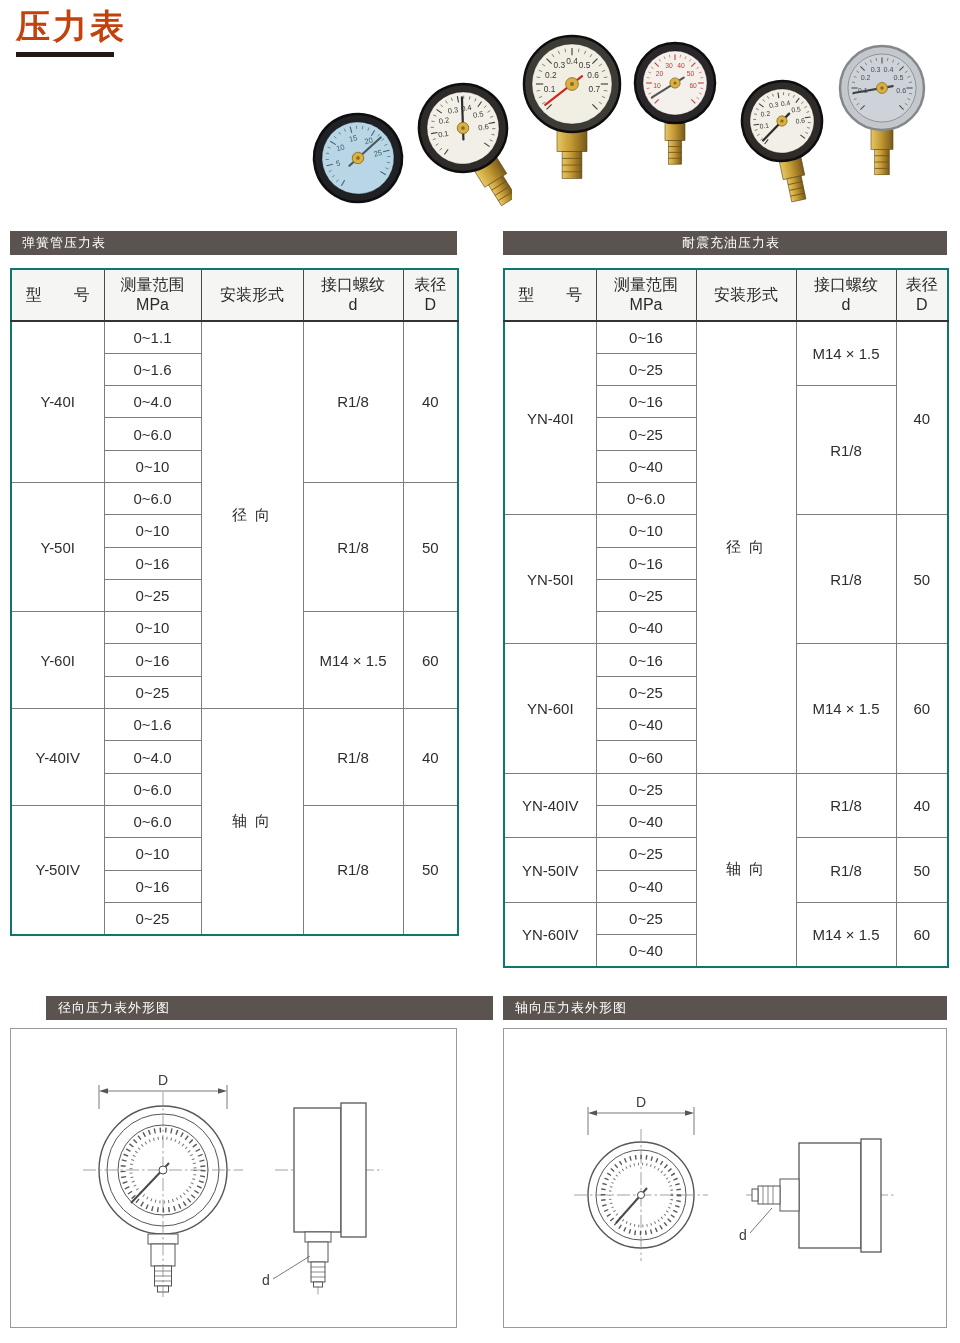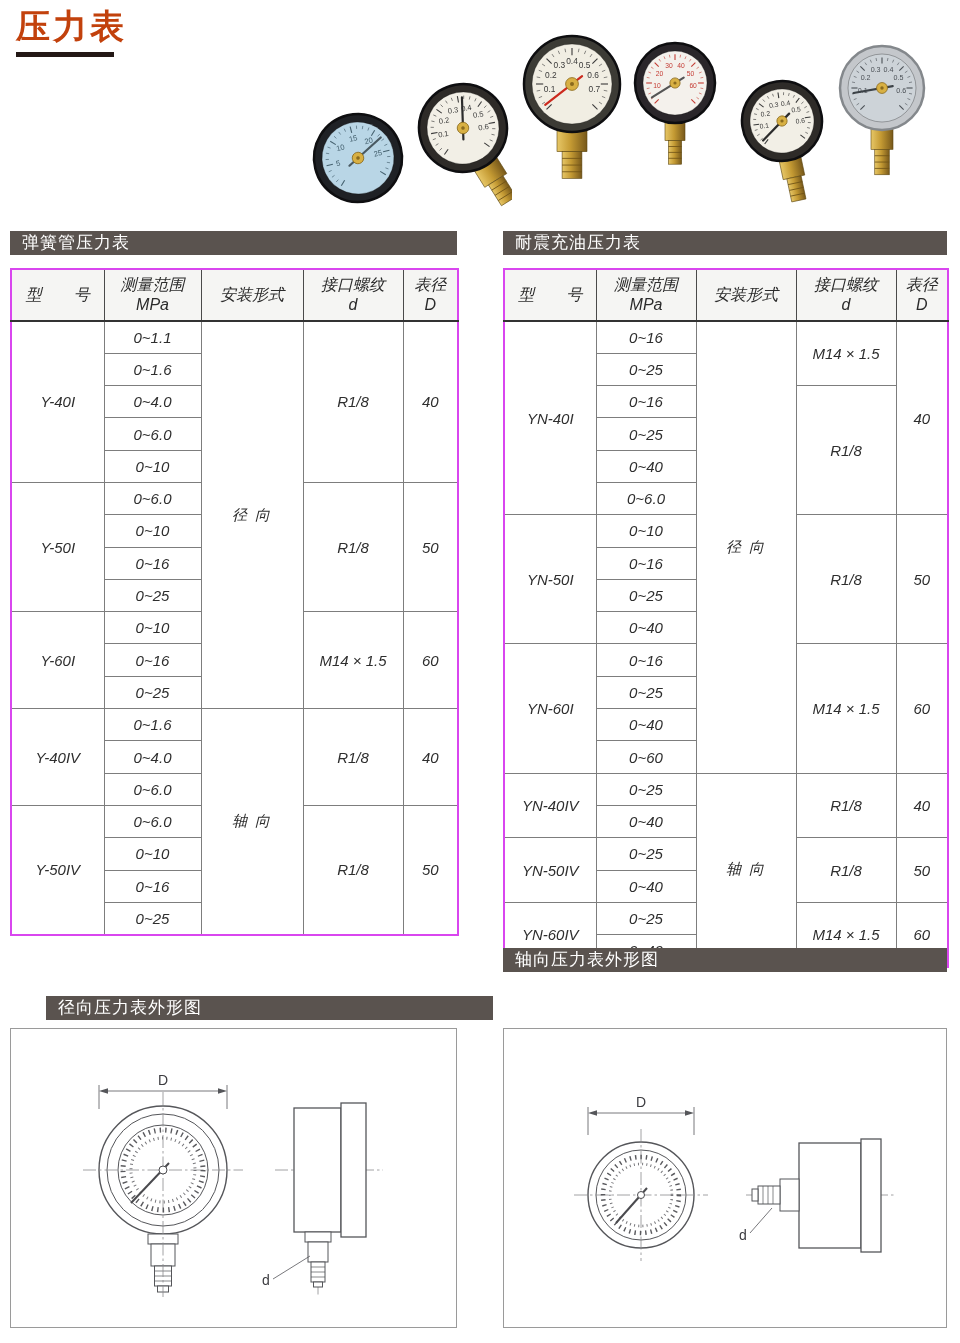--- a/index.html
+++ b/index.html
@@ -9,32 +9,31 @@
   }
   .abs{position:absolute;}
   
   #page-title{
     left:16px;top:6px;font-size:34px;font-weight:900;color:#c2410c;
     letter-spacing:3px;line-height:1.2;
   }
   #title-underline{left:16px;top:52px;width:98px;height:5px;background:#231815;}
   
   .section-bar{
-    height:24px;background:#5a534f;color:#ffffff;font-size:17px;
+    height:24px;background:#5a534f;color:#ffffff;font-size:13px;
     line-height:24px;padding-left:12px;box-sizing:border-box;letter-spacing:1px;
   }
   #bar-spring{left:10px;top:231px;width:447px;}
-  #bar-oil{left:503px;top:231px;width:444px;}
+  #bar-oil{left:503px;top:231px;width:444px;text-align:center;}
   #bar-radial{left:10px;top:996px;width:447px;margin-left:36px;}
-  #bar-axial{left:503px;top:948px;width:444px;}
+  #bar-axial{left:503px;top:996px;width:444px;}
   
   .spec-table{
     border-collapse:collapse;table-layout:fixed;background:#404040;
-    border:2px solid #d946ef;
-    font-style:italic;
+    border:2px solid #0f766e;
   }
   #table-spring{left:10px;top:268px;width:447px;}
   #table-oil{left:503px;top:268px;width:444px;}
   .spec-table th{
     height:50px;border:1px solid #4a4a4a;border-bottom:2px solid #333;
     background:#f5f5f3;font-weight:normal;font-size:16px;color:#2b2b2b;
     text-align:center;vertical-align:middle;line-height:1.25;padding:0;
   }
   .spec-table td{
     border:1px solid #7d7d7d;font-size:15px;color:#2e2e2e;text-align:center;

